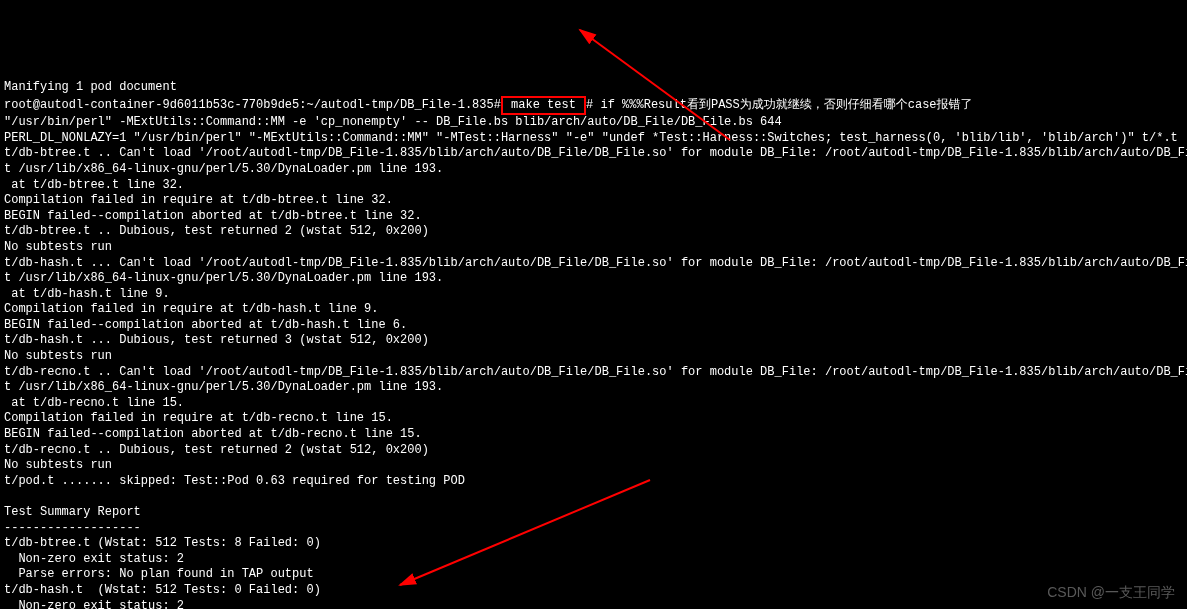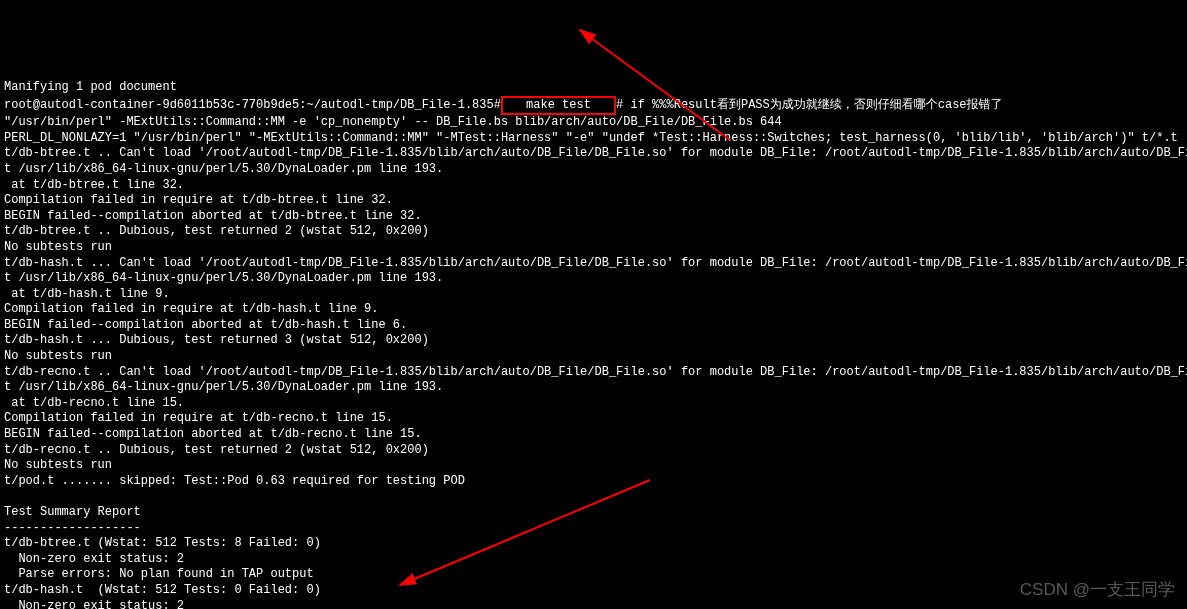--- a/index.html
+++ b/index.html
@@ -15,28 +15,28 @@
       position: relative;
       white-space: pre;
     }
     .terminal {
       padding: 2px 4px;
     }
     .line { white-space: pre; text-align: right; }
     .box-red {
       border: 2px solid #ff0000;
       display: inline-block;
-      padding: 0 16px;
+      padding: 0 1px;
     }
     .watermark {
       position: absolute;
       bottom: 8px;
       right: 12px;
       color: #888;
-      font-size: 17px;
+      font-size: 14px;
       opacity: 0.65;
       font-family: sans-serif;
     }
     .arrow {
       position: absolute;
       pointer-events: none;
     }
   </style>
 </head>
 <body>

